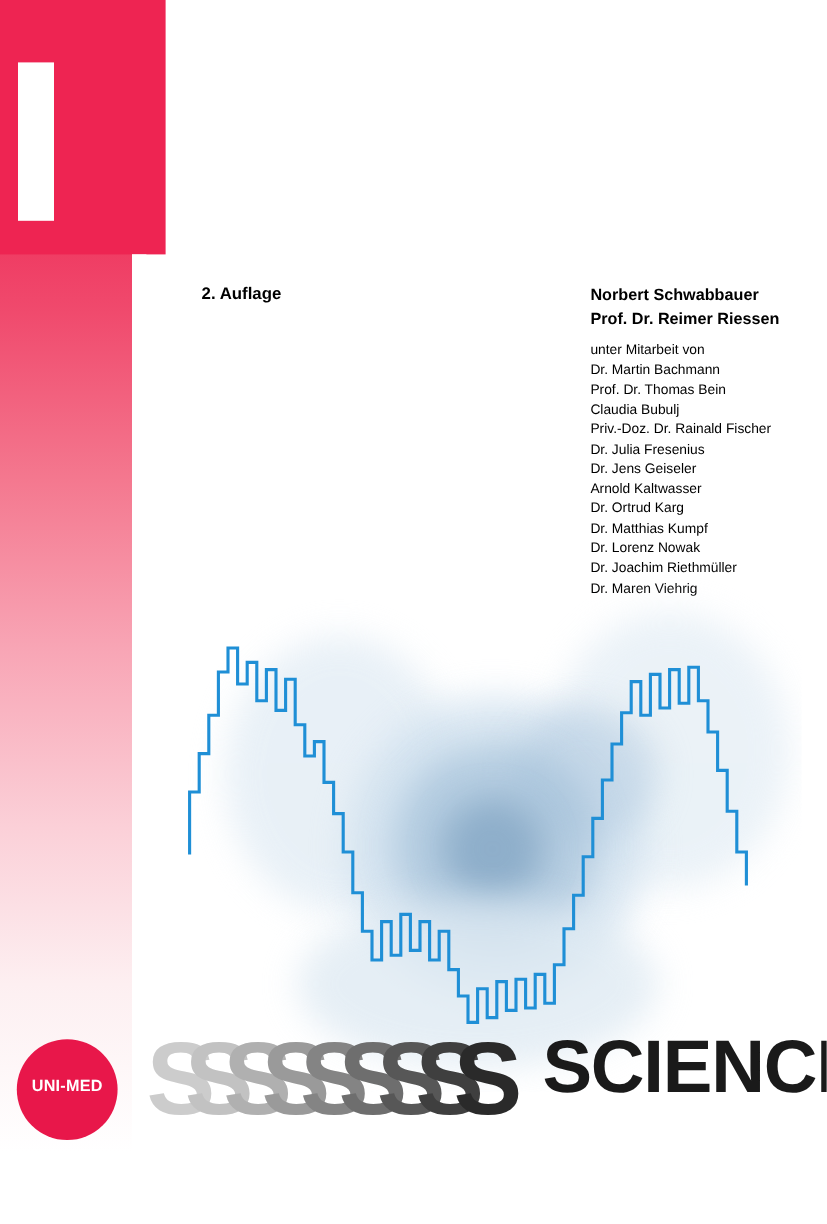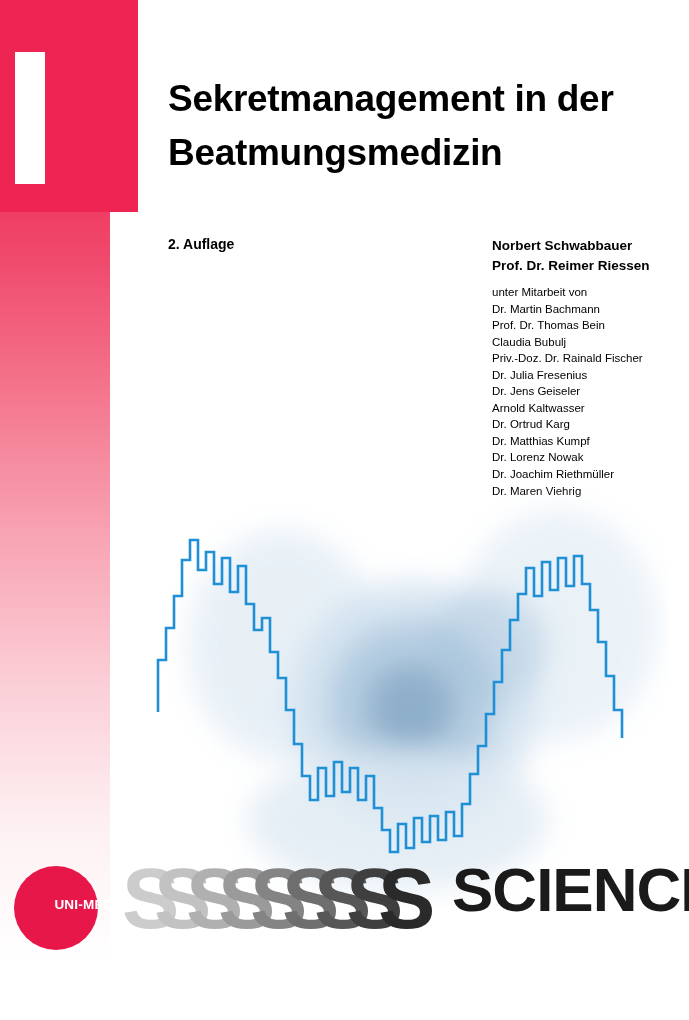--- a/index.html
+++ b/index.html
@@ -164,34 +164,32 @@
   .unimed-label {
     position: absolute;
     left: 14px;
     top: 897px;
     width: 84px;
     text-align: center;
     font-size: 13.5px;
     font-weight: bold;
     color: #ffffff;
     letter-spacing: 0.2px;
-    padding-left: 28px;
   }
 </style>
 </head>
 <body>
 
 <div id="cover">
 
   <div class="left-band"></div>
   <div class="band-top-block"></div>
   <div class="band-white-notch"></div>
   <div class="band-right-edge"></div>
 
-  <div class="title">Sekretmanagement in der Beatmungsmedizin</div>
   <div class="edition">2. Auflage</div>
 
   <div class="authors">
     <div>Norbert Schwabbauer</div>
     <div>Prof. Dr. Reimer Riessen</div>
   </div>
 
   <div class="contrib">
     <div>unter Mitarbeit von</div>
     <div>Dr. Martin Bachmann</div>

